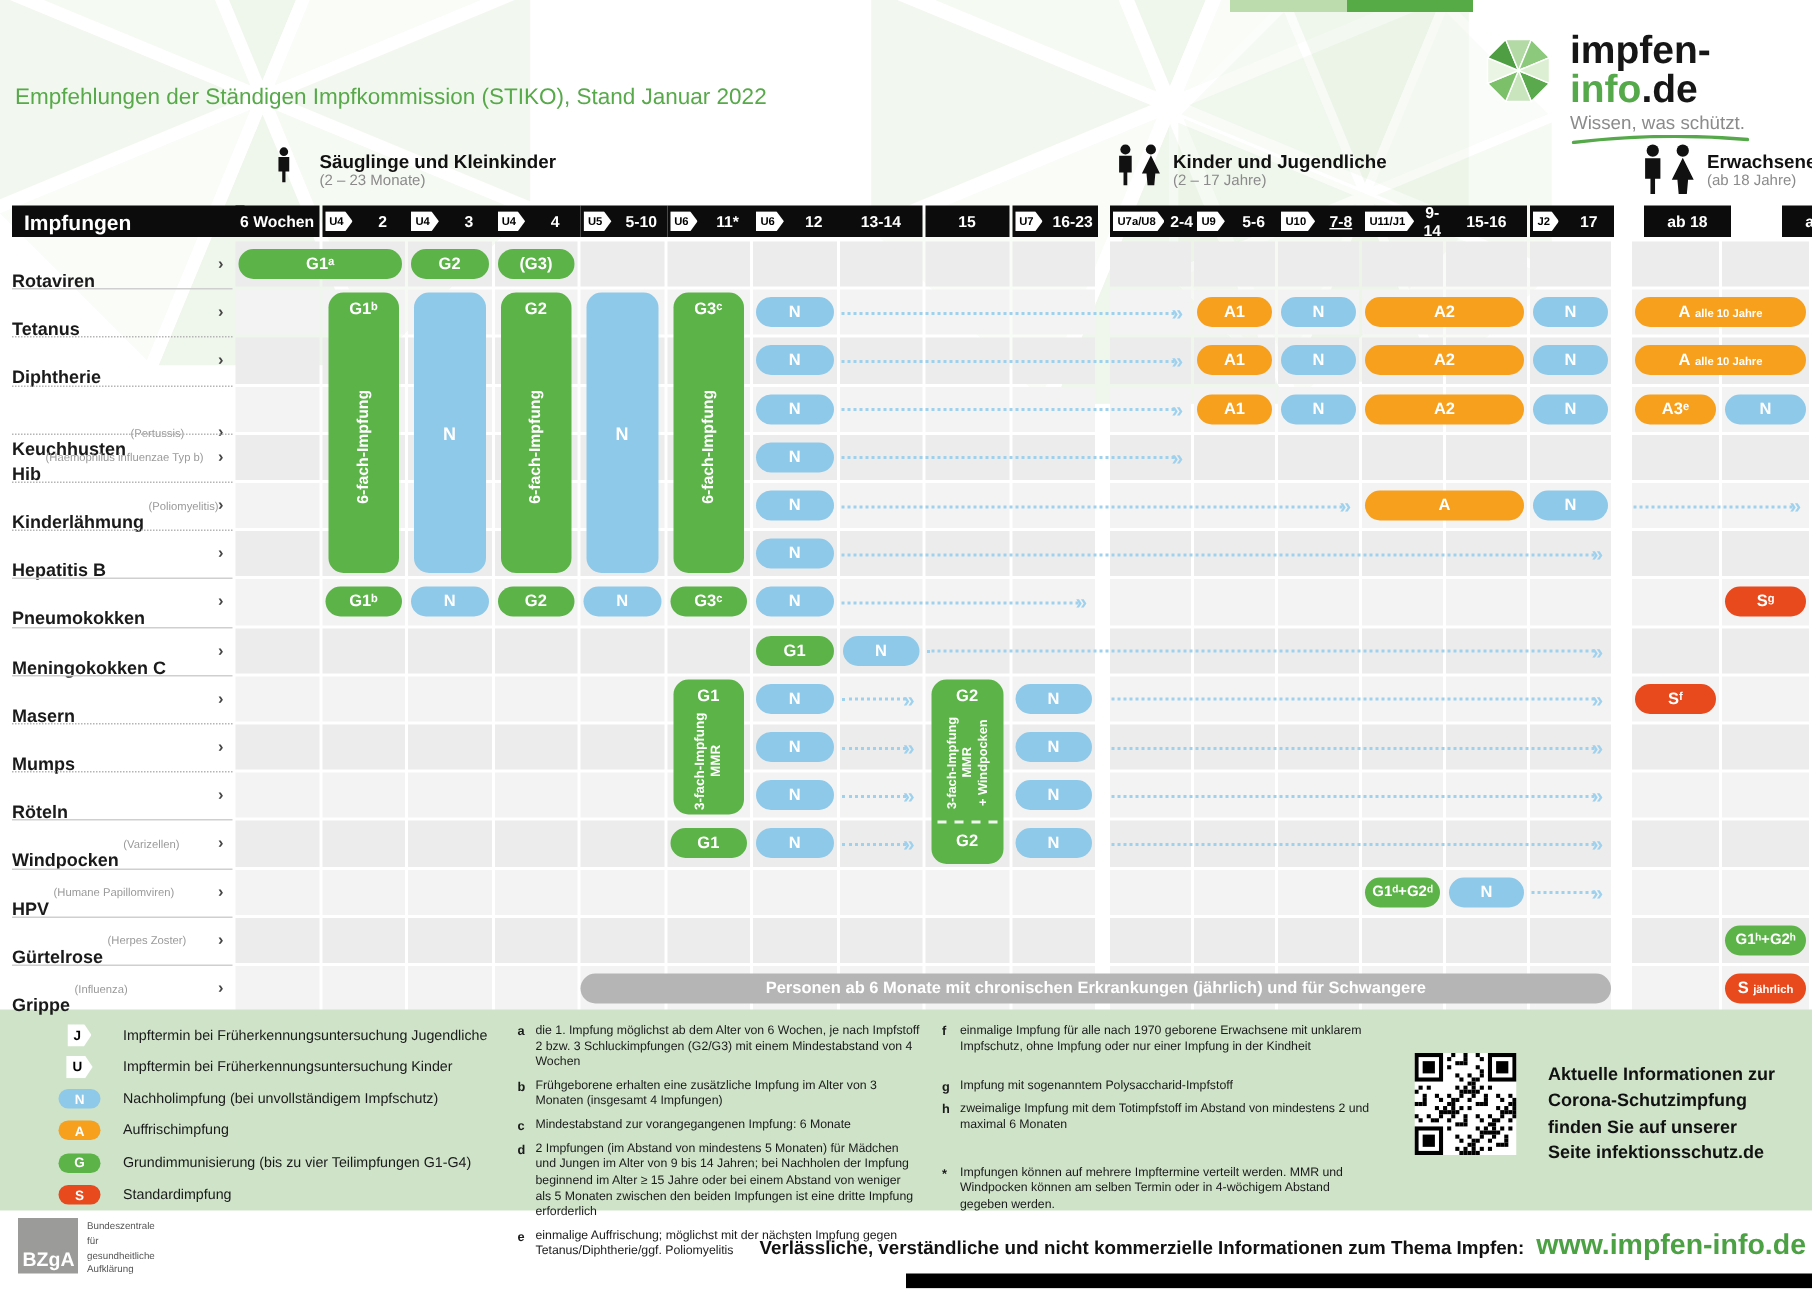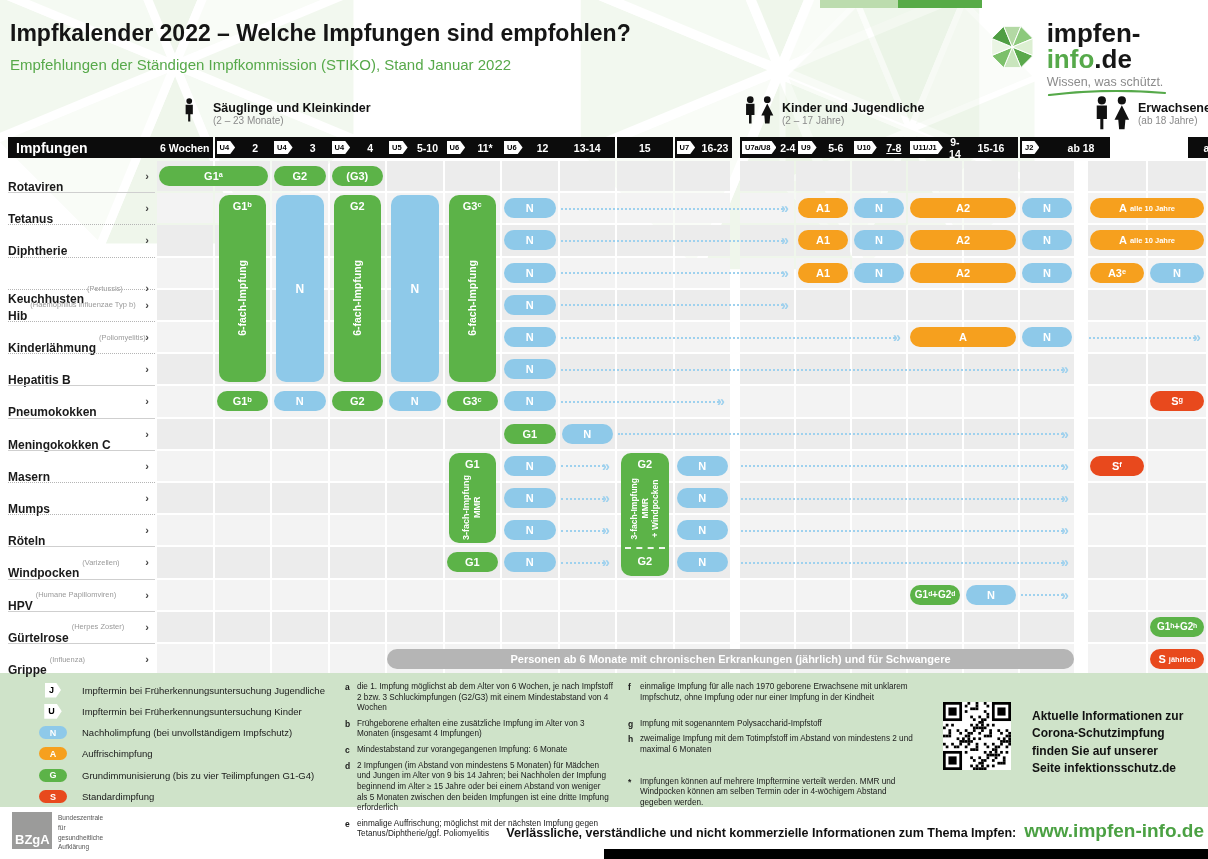--- a/index.html
+++ b/index.html
@@ -93,21 +93,20 @@
       <path d="M0 0 L-42.5 17.6 L-42.5 -17.6 Z" fill="#e8f3e2" stroke="#fff" stroke-width="2"></path>
       <path d="M0 0 L-42.5 -17.6 L-17.6 -42.5 Z" fill="#eef6ea" stroke="#fff" stroke-width="2"></path>
       <path d="M0 0 L-17.6 -42.5 L17.6 -42.5 Z" fill="#e2f0dc" stroke="#fff" stroke-width="2"></path>
       <path d="M0 0 L17.6 -42.5 L42.5 -17.6 Z" fill="#f5faf2" stroke="#fff" stroke-width="2"></path>
       <path d="M0 0 L42.5 -17.6 L42.5 17.6 Z" fill="#e8f3e2" stroke="#fff" stroke-width="2"></path>
     </svg>
 
   <div class="strip" style="left:820px;width:78px;background:#bcdcae"></div>
   <div class="strip" style="left:898px;width:84px;background:#57ab47"></div>
 
-  <h1 id="title" style="margin:0">Impfkalender 2022 – Welche Impfungen sind empfohlen?</h1>
   <div id="subtitle">Empfehlungen der Ständigen Impfkommission (STIKO), Stand Januar 2022</div>
 
   <div id="brand">
     <svg id="brand-umbrella" width="54" height="54" viewBox="-50 -50 100 100">
         <path d="M0 0 L42.5 17.6 L17.6 42.5 Z" fill="#5aa94c" stroke="#fff" stroke-width="2"></path>
         <path d="M0 0 L17.6 42.5 L-17.6 42.5 Z" fill="#c9e5bd" stroke="#fff" stroke-width="2"></path>
         <path d="M0 0 L-17.6 42.5 L-42.5 17.6 Z" fill="#7cc06a" stroke="#fff" stroke-width="2"></path>
         <path d="M0 0 L-42.5 17.6 L-42.5 -17.6 Z" fill="#eaf5e4" stroke="#fff" stroke-width="2"></path>
         <path d="M0 0 L-42.5 -17.6 L-17.6 -42.5 Z" fill="#4f9e43" stroke="#fff" stroke-width="2"></path>
         <path d="M0 0 L-17.6 -42.5 L17.6 -42.5 Z" fill="#b3d9a4" stroke="#fff" stroke-width="2"></path>
@@ -204,21 +203,21 @@
       </div>
       <div class="hdr-box" style="left: 908px; top: 137px; width: 54px; height: 21px; justify-content: flex-start; padding-left: 2px;">
         <span class="badge-tab">U11/J1</span>
         <span style="flex: 1 1 0%; text-align: center;">9-14</span>
       </div>
       <div class="hdr-box" style="left: 964px; top: 137px; width: 54px; height: 21px;">15-16</div>
       <div class="hdr-box" style="left: 1020px; top: 137px; width: 54px; height: 21px; justify-content: flex-start; padding-left: 2px;">
         <span class="badge-tab">J2</span>
         <span style="flex: 1 1 0%; text-align: center;">17</span>
       </div>
-      <div class="hdr-box" style="left: 1052px; top: 137px; width: 58px; height: 21px;">ab 18</div>
+      <div class="hdr-box" style="left: 1096px; top: 137px; width: 58px; height: 21px;">ab 18</div>
       <div class="hdr-box" style="left: 1188px; top: 137px; width: 58px; height: 21px;">ab 60</div>
       <div class="rowlab" style="top: 160px; height: 32.2px;">
         <span class="nm">Rotaviren</span>
         <span class="chev">›</span>
       </div>
       <div class="divline" style="top: 192.2px; border-top: 1px solid rgb(207, 207, 207);"></div>
       <div class="cell" style="left: 157px; top: 161px; width: 55.5px; height: 30.2px; background: rgb(236, 236, 236);"></div>
       <div class="cell" style="left: 214.5px; top: 161px; width: 55.5px; height: 30.2px; background: rgb(236, 236, 236);"></div>
       <div class="cell" style="left: 272px; top: 161px; width: 55.5px; height: 30.2px; background: rgb(236, 236, 236);"></div>
       <div class="cell" style="left: 329.5px; top: 161px; width: 55.5px; height: 30.2px; background: rgb(236, 236, 236);"></div>

